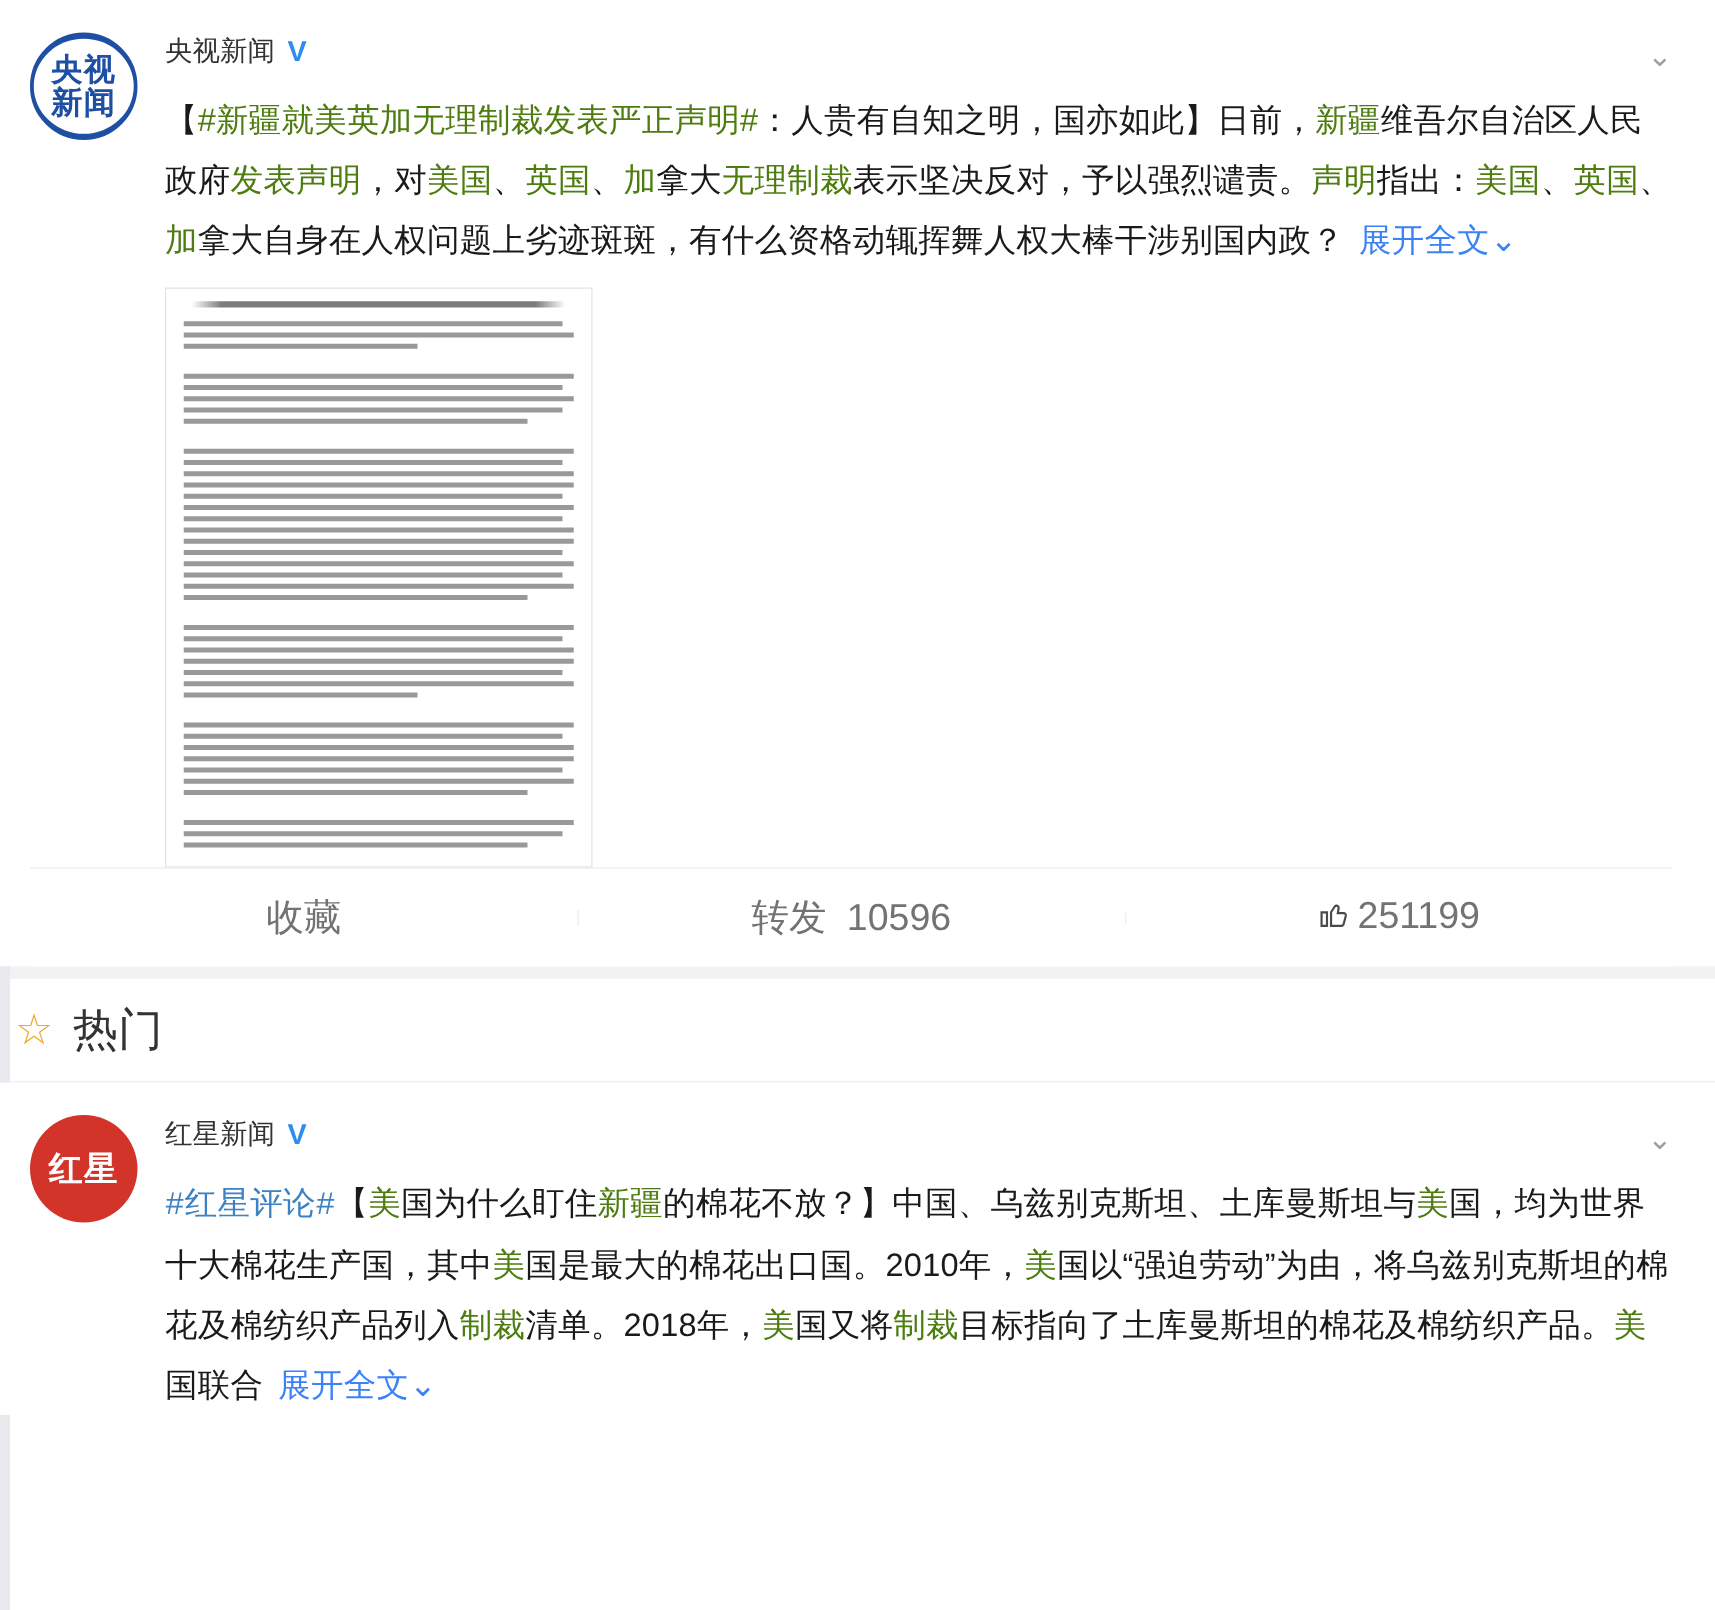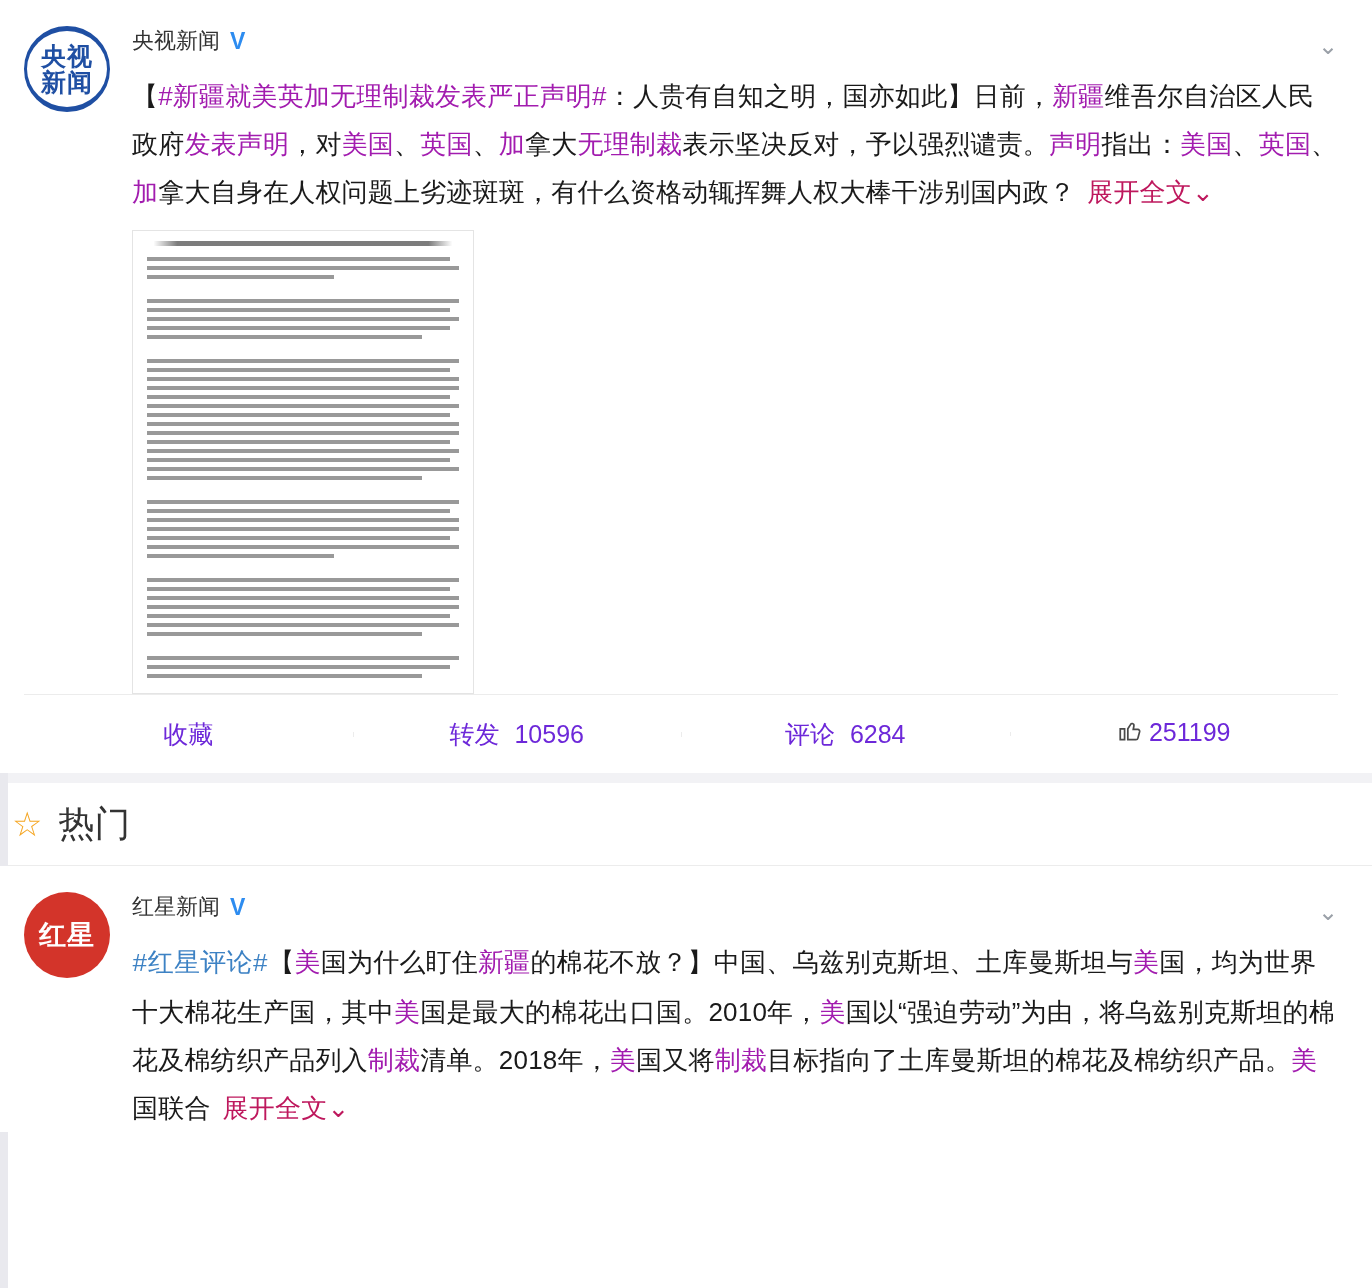--- a/index.html
+++ b/index.html
@@ -110,24 +110,24 @@
     line-height: 1;
     cursor: pointer;
   }
   .post-text {
     margin-top: 14px;
     font-size: 26px;
     line-height: 48px;
     color: #1a1a1a;
     letter-spacing: 0.2px;
   }
-  .hl { color: #a21caf; }
+  .hl { color: #4d7c0f; }
   .lk { color: #3d82c4; font-family: Liberation Mono, monospace; }
   .expand {
-    color: #be185d;
+    color: #3b82f6;
     cursor: pointer;
     margin-left: 12px;
   }
   .doc-img {
     margin: 14px 0 0 0;
     width: 340px;
     height: 462px;
     background: #ffffff;
     border: 1px solid #e4e4e4;
     position: relative;
@@ -172,22 +172,22 @@
     display: flex;
     align-items: center;
     border-top: 1px solid #ececec;
     height: 78px;
     background: #ffffff;
     margin: 0 0 0 0;
   }
   .action {
     flex: 1;
     text-align: center;
-    font-size: 25px;
-    color: #6d28d9;
+    font-size: 30px;
+    color: #737373;
     position: relative;
     cursor: pointer;
   }
   .action + .action::before {
     content: "";
     position: absolute;
     left: 0;
     top: 14px;
     bottom: 14px;
     width: 1px;
@@ -302,24 +302,20 @@
 
     <div class="actions">
       <div class="action">
         <span>收藏</span>
       </div>
       <div class="action">
         <span>转发</span>
         <span class="num">10596</span>
       </div>
       <div class="action">
-        <span>评论</span>
-        <span class="num">6284</span>
-      </div>
-      <div class="action">
         <span class="thumb-icon">
           <svg width="26" height="26" viewBox="0 0 24 24" fill="none" stroke="#4a4a4a" stroke-width="1.6">
             <path d="M7 10v10H3V10h4zm3 10h7.5c.9 0 1.6-.6 1.8-1.4l1.6-6c.2-1-.5-2-1.6-2H15l.6-3.4c.2-1-.4-1.9-1.4-2.1-.7-.1-1.3.2-1.6.8L10 10v10z"></path>
           </svg>
         </span><span>251199</span>
       </div>
     </div>
   </div>
 
   <div class="hot-bar">

